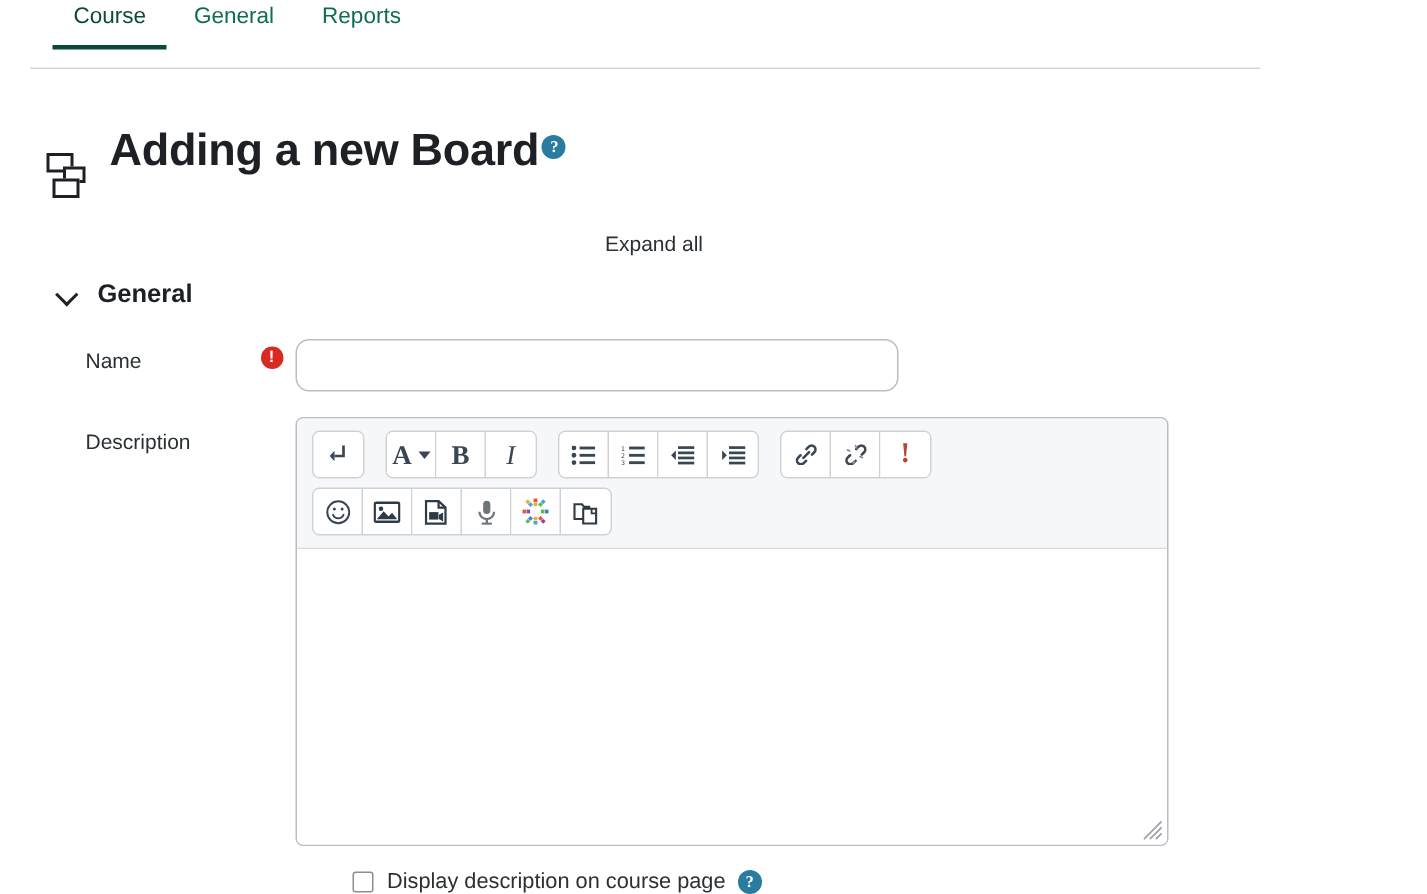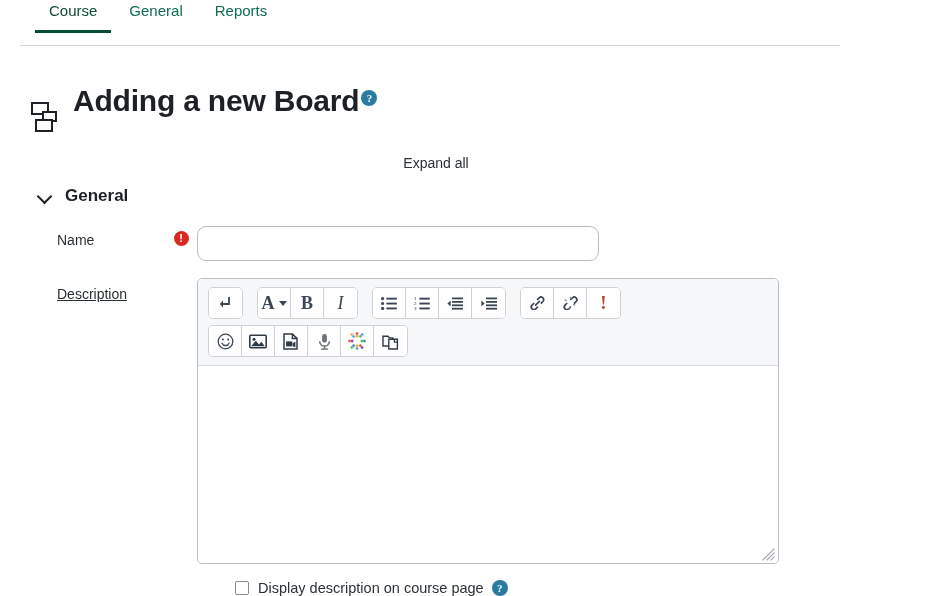--- a/index.html
+++ b/index.html
@@ -208,21 +208,21 @@
     border-radius: 9px;
     background: #ffffff;
     font-family: inherit;
     font-size: 14px;
     padding: 0 10px;
     color: #1d2125;
     outline: none;
   }
 
   .row-desc { margin-top: 17px; }
-  .row-desc .form-label { padding-top: 8px; text-decoration: underline; }
+  .row-desc .form-label { padding-top: 8px; }
 
   
   .editor {
     width: 582px;
     border: 1px solid #b9bec4;
     border-radius: 5px;
     background: #ffffff;
     box-sizing: border-box;
   }
   .editor-toolbar {

